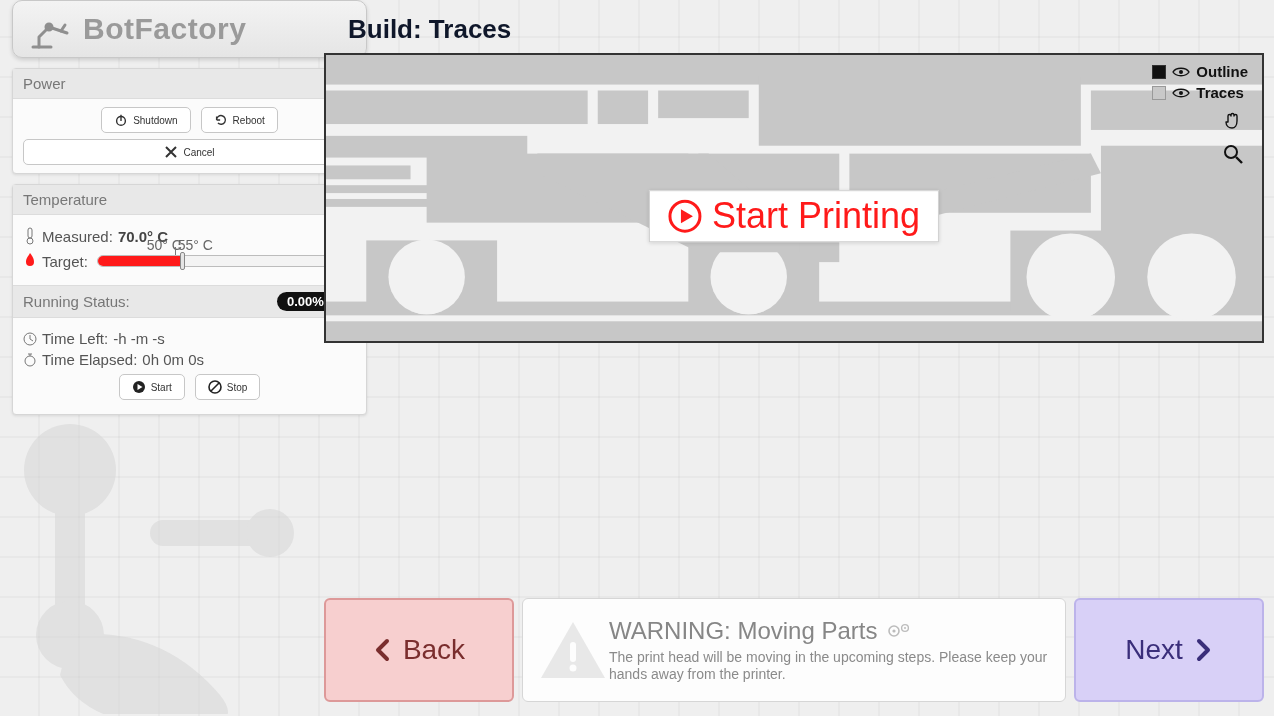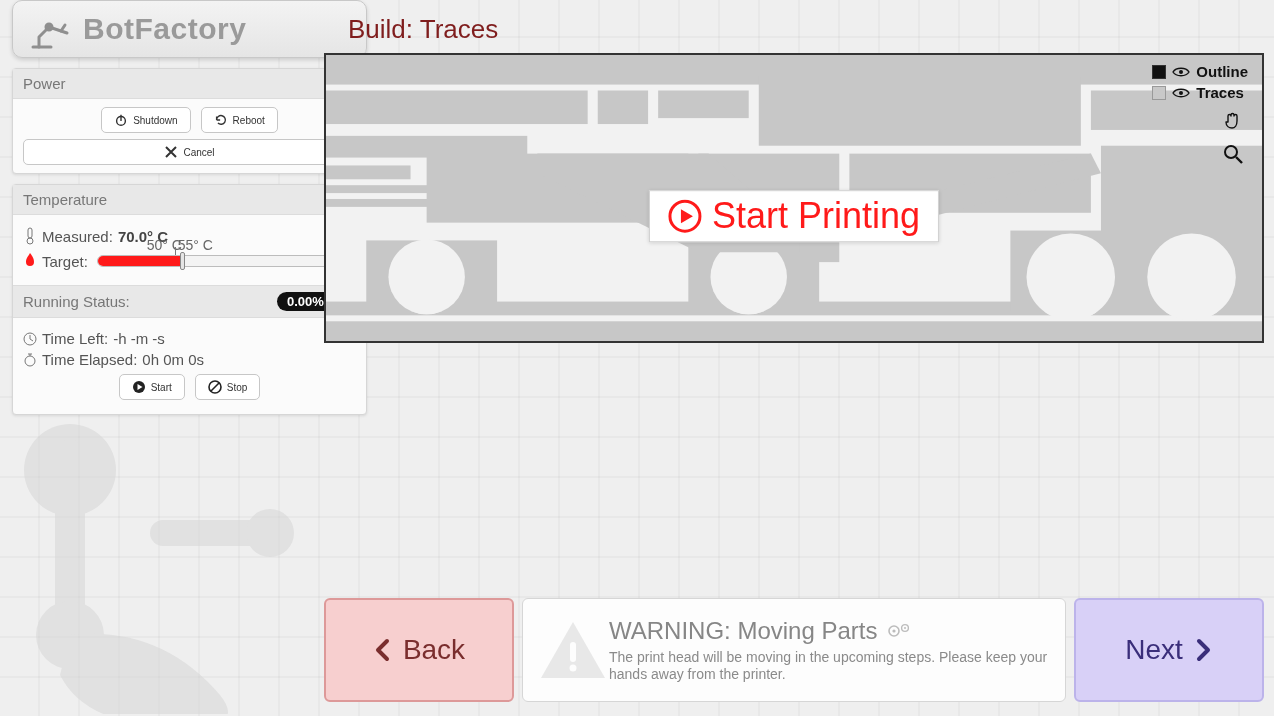--- a/index.html
+++ b/index.html
@@ -86,21 +86,21 @@
     background:#111; color:#fff; font-weight:700;
     padding:2px 10px; border-radius:10px; font-size:13px;
   }
 
   
   .main{
     position:absolute; left:324px; right:10px; top:10px; bottom:128px;
     z-index:2;
   }
   .build-title{
-    font-size:26px; font-weight:400; color:#7f1d1d;
+    font-size:26px; font-weight:700; color:#0f172a;
     margin:4px 0 8px 24px;
   }
 
   .canvas-wrap{
     position:relative; height:290px;
     border:2px solid #333; background:#f2f2f2; overflow:hidden;
   }
 
   .legend{
     position:absolute; right:14px; top:8px; font-size:15px; font-weight:700; color:#111;

